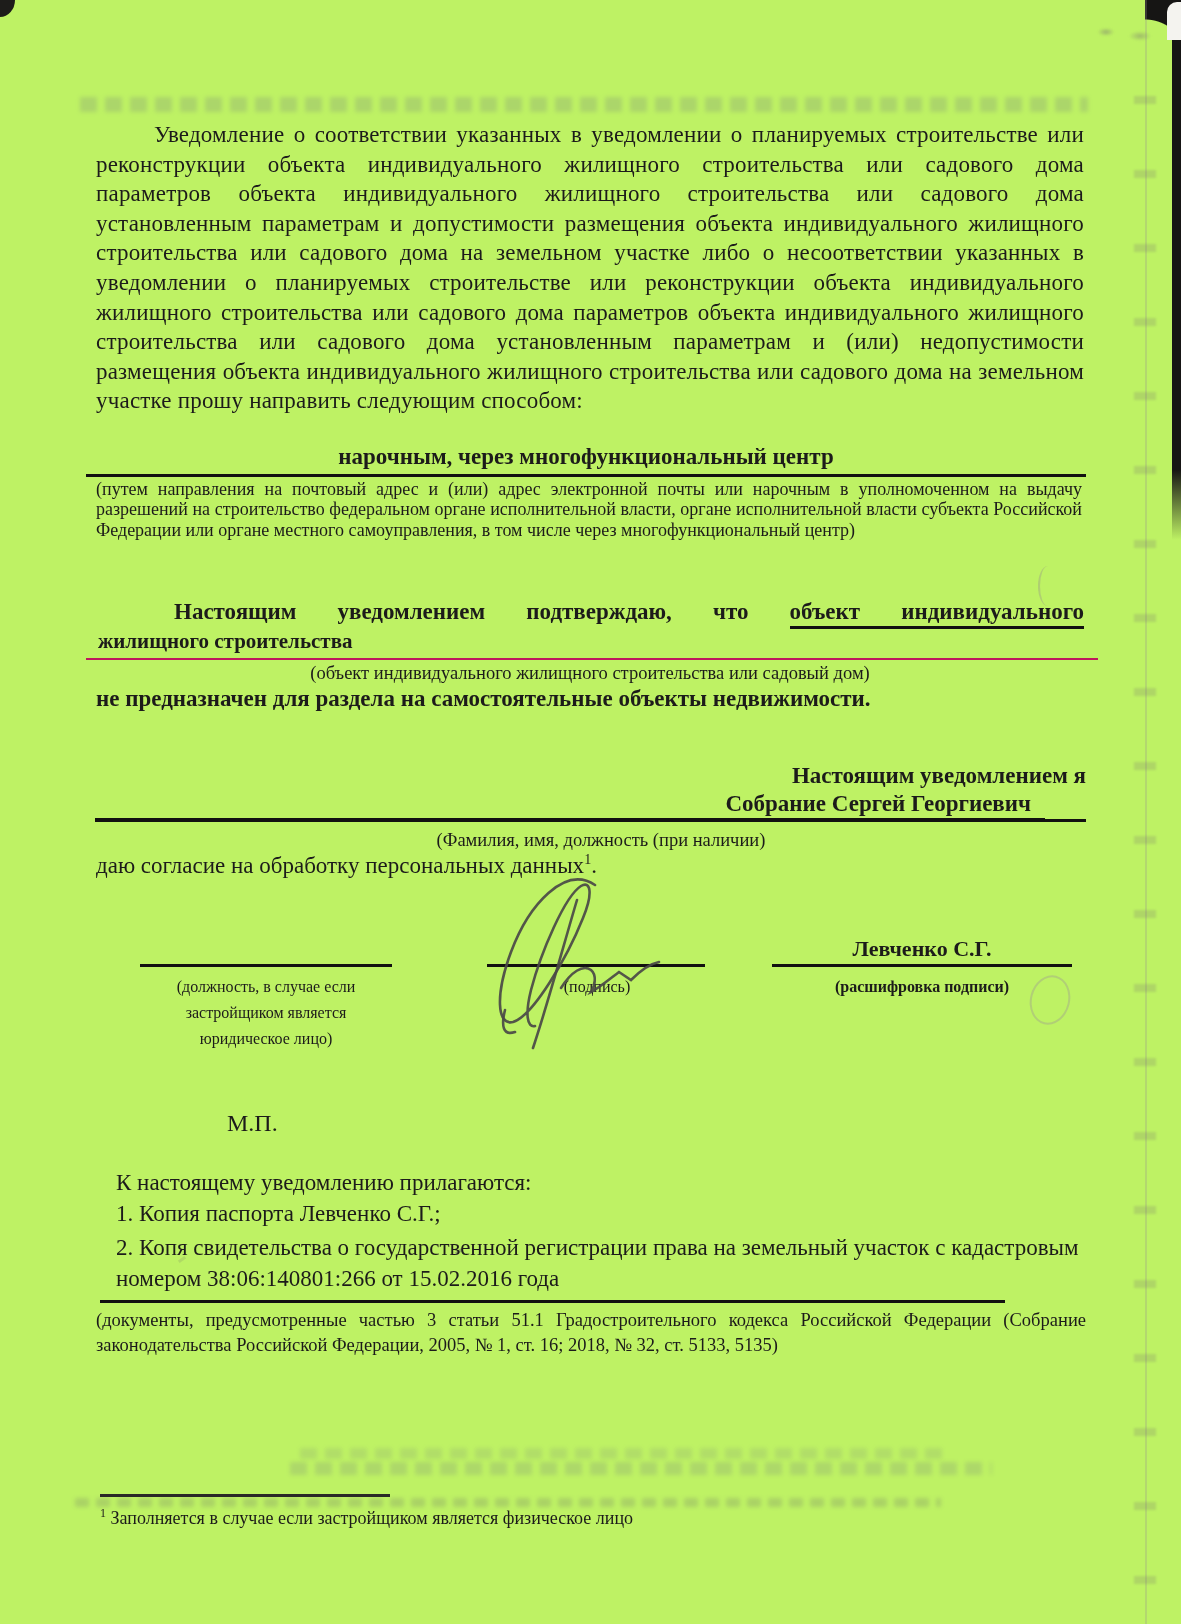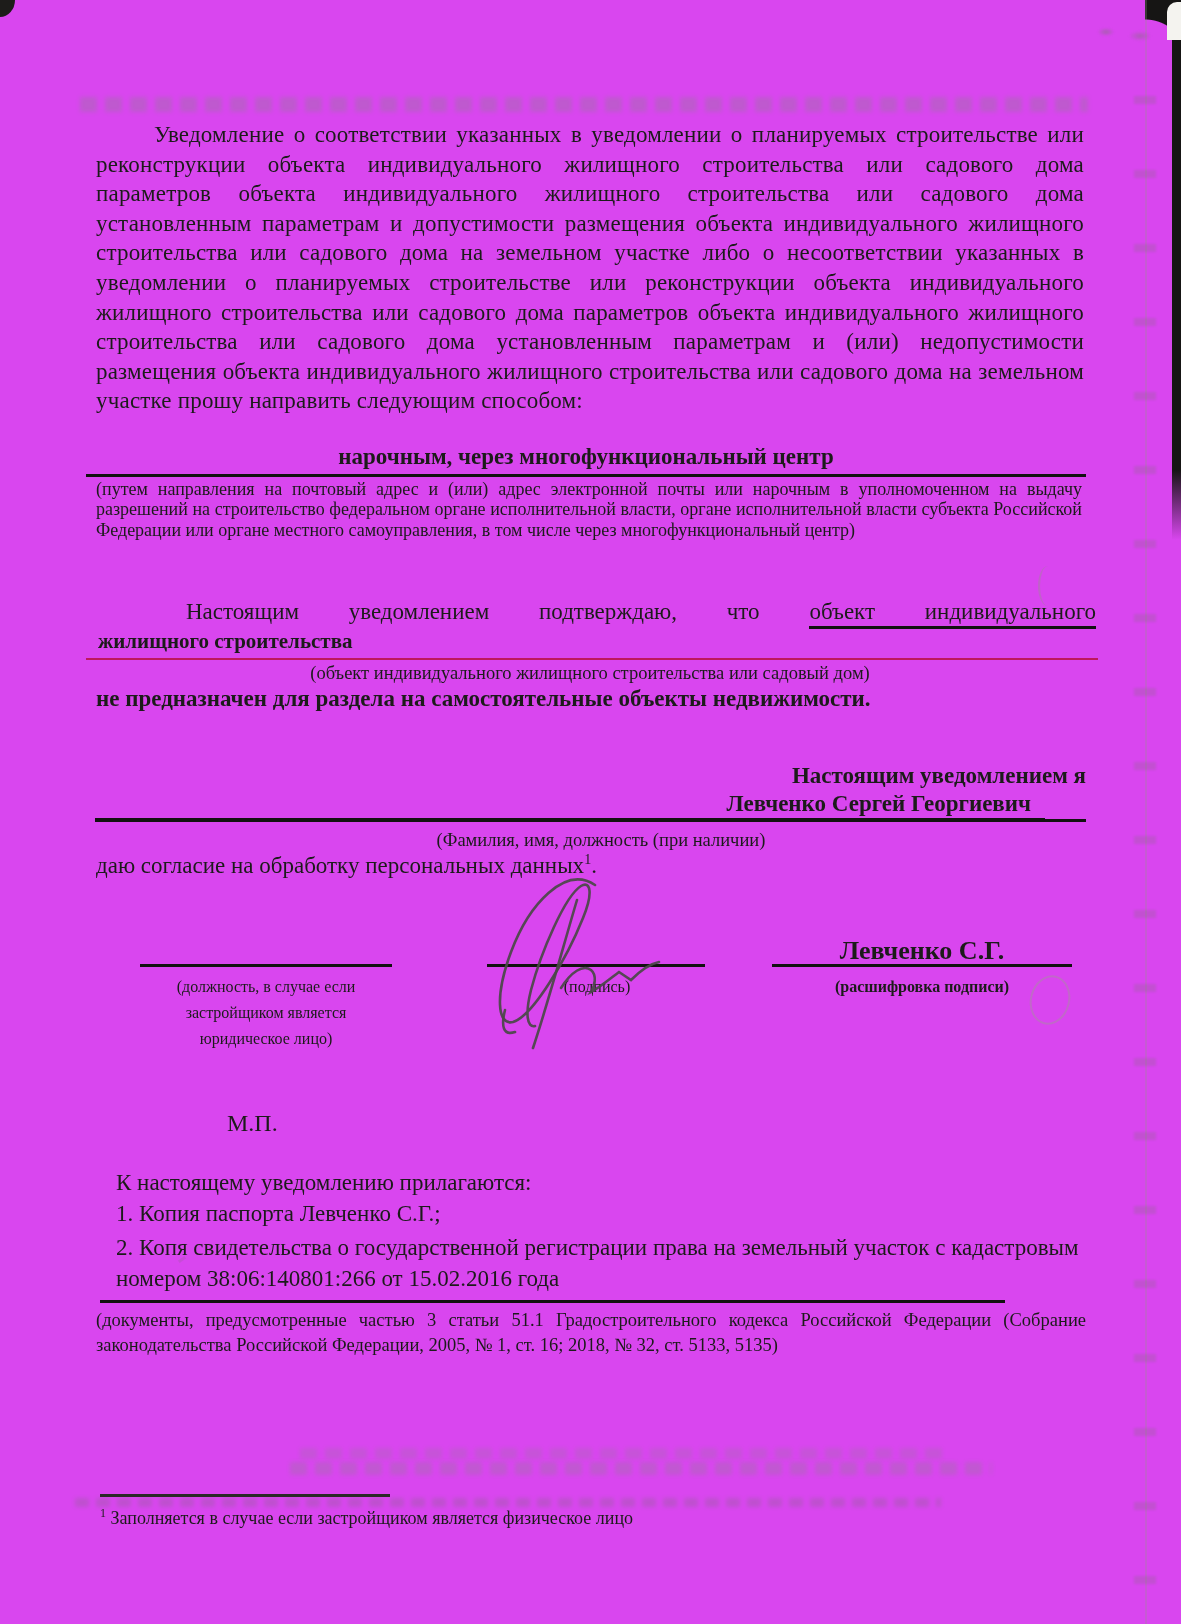--- a/index.html
+++ b/index.html
@@ -1,20 +1,20 @@
 <!DOCTYPE html>
 <html><head>
 <meta charset="utf-8">
 <style>
   html,body{margin:0;padding:0;background:#e8e6e1;}
   .page{
     position:relative;
     width:1181px;height:1624px;
     margin:0 auto;
-    background:#d946ef;
+    background:#bef264;
     overflow:hidden;
     font-family:"Liberation Serif","DejaVu Serif",serif;
     color:#1c1b1a;
   }
   .abs{position:absolute;}
   
   .para-main{
     left:96px;top:120px;width:988px;
     font-size:23px;line-height:29.6px;
     text-align:justify;text-indent:58px;
@@ -28,22 +28,22 @@
     border-bottom:3px solid #121110;
     padding-bottom:4px;
   }
   .delivery-note{
     left:96px;top:479px;width:986px;
     font-size:18px;line-height:20.4px;
     text-align:justify;
   }
   
   .confirm-line1{
-    left:108px;top:599px;width:988px;
-    font-size:23px;font-weight:normal;
+    left:96px;top:599px;width:988px;
+    font-size:23px;font-weight:bold;
     text-align:justify;text-align-last:justify;
     text-indent:78px;white-space:nowrap;
   }
   .confirm-line1 .uline{border-bottom:3px solid #121110;padding-bottom:2px;}
   .confirm-line2{
     left:86px;top:629px;width:1000px;
     font-size:21px;font-weight:bold;
     border-bottom:2px solid #be185d;
     padding:0 0 4px 12px;
   }
@@ -65,21 +65,21 @@
   .declarant-row .name-line{
     flex:1;border-bottom:3px solid #121110;
     text-align:center;padding:0 55px 2px 8px;white-space:nowrap;
   }
   .thick-line{left:95px;top:818px;width:950px;height:4px;background:#121110;}
   .fio-note{left:96px;top:830px;width:1010px;font-size:18.5px;text-align:center;}
   .consent-line{left:96px;top:852px;font-size:23px;font-weight:normal;}
   .consent-line sup{font-size:14px;}
   
   .sig-line{height:3px;background:#121110;}
-  .sig-name{left:772px;top:936px;width:300px;text-align:center;font-size:26px;font-weight:bold;}
+  .sig-name{left:772px;top:936px;width:300px;text-align:center;font-size:22px;font-weight:bold;}
   .sig-label{font-size:16px;line-height:26px;text-align:center;}
   .mp{left:227px;top:1110px;font-size:24px;}
   
   .attach-title{left:116px;top:1170px;font-size:23px;}
   .attach-item1{left:116px;top:1201px;font-size:23px;}
   .attach-item2{left:116px;top:1232px;width:968px;font-size:23px;line-height:31px;}
   .doc-rule{left:100px;top:1300px;width:905px;height:3px;background:#121110;}
   .doc-note{left:96px;top:1308px;width:990px;font-size:18.5px;line-height:24.5px;text-align:justify;}
   
   .foot-rule{left:100px;top:1494px;width:290px;height:3px;background:#2a2927;}
@@ -163,21 +163,21 @@
   <div class="abs confirm-line1">
     <span>Настоящим уведомлением подтверждаю, что</span>
     <span class="uline">объект индивидуального</span>
   </div>
   <div class="abs confirm-line2">жилищного строительства</div>
   <div class="abs confirm-note">(объект индивидуального жилищного строительства или садовый дом)</div>
   <div class="abs confirm-statement">не предназначен для раздела на самостоятельные объекты недвижимости.</div>
 
   <div class="abs declarant-row">
     <span class="prefix">Настоящим уведомлением я</span>
-    <span class="name-line">Левченко Сергей Георгиевич</span>
+    <span class="name-line">Собрание Сергей Георгиевич</span>
   </div>
   <div class="abs thick-line"></div>
   <div class="abs fio-note">(Фамилия, имя, должность (при наличии)</div>
   <div class="abs consent-line">
     <span>даю согласие на обработку персональных данных</span><sup>1</sup><span>.</span>
   </div>
 
   <svg class="abs sig-svg" width="240" height="190" viewBox="0 0 240 190">
     <path d="M150 25 C120 5 84 44 66 92 C50 135 52 166 68 162 C88 156 122 98 138 58 C148 34 146 20 136 26 C120 36 96 92 86 130 C80 154 82 168 90 166"></path>
     <path d="M132 40 C120 80 104 140 88 188"></path>

